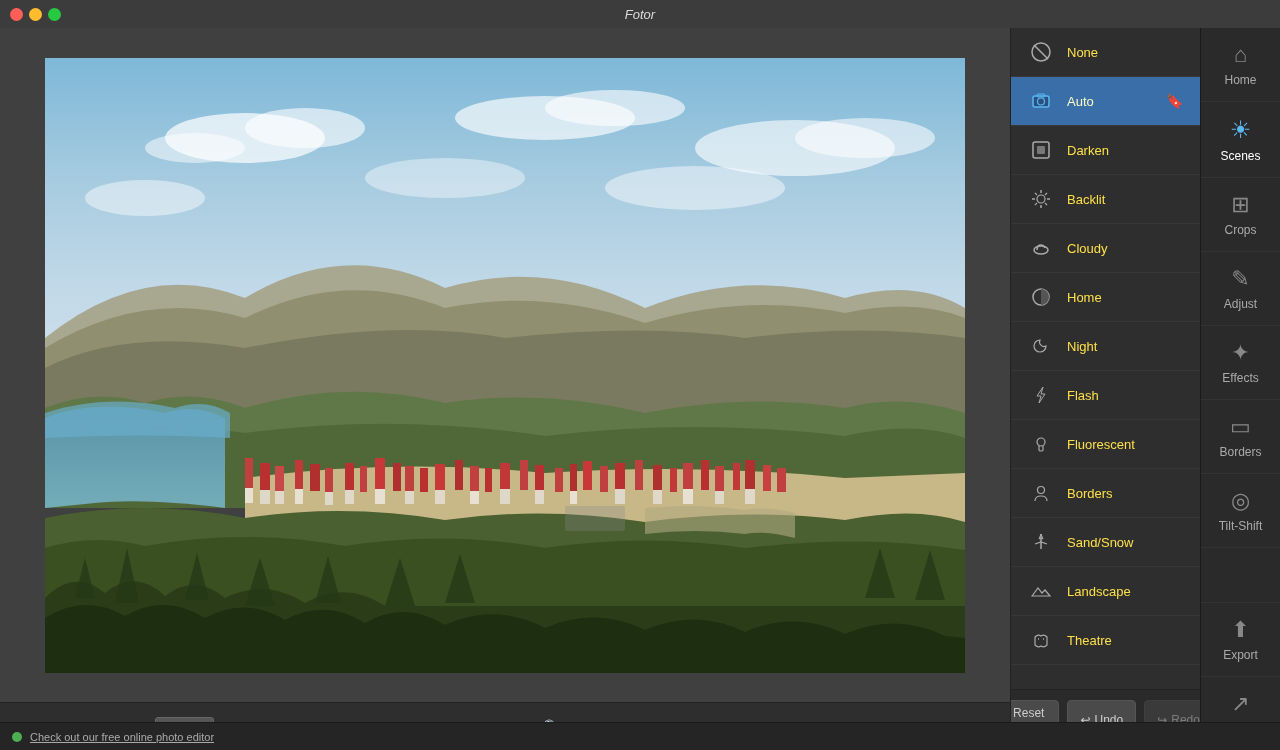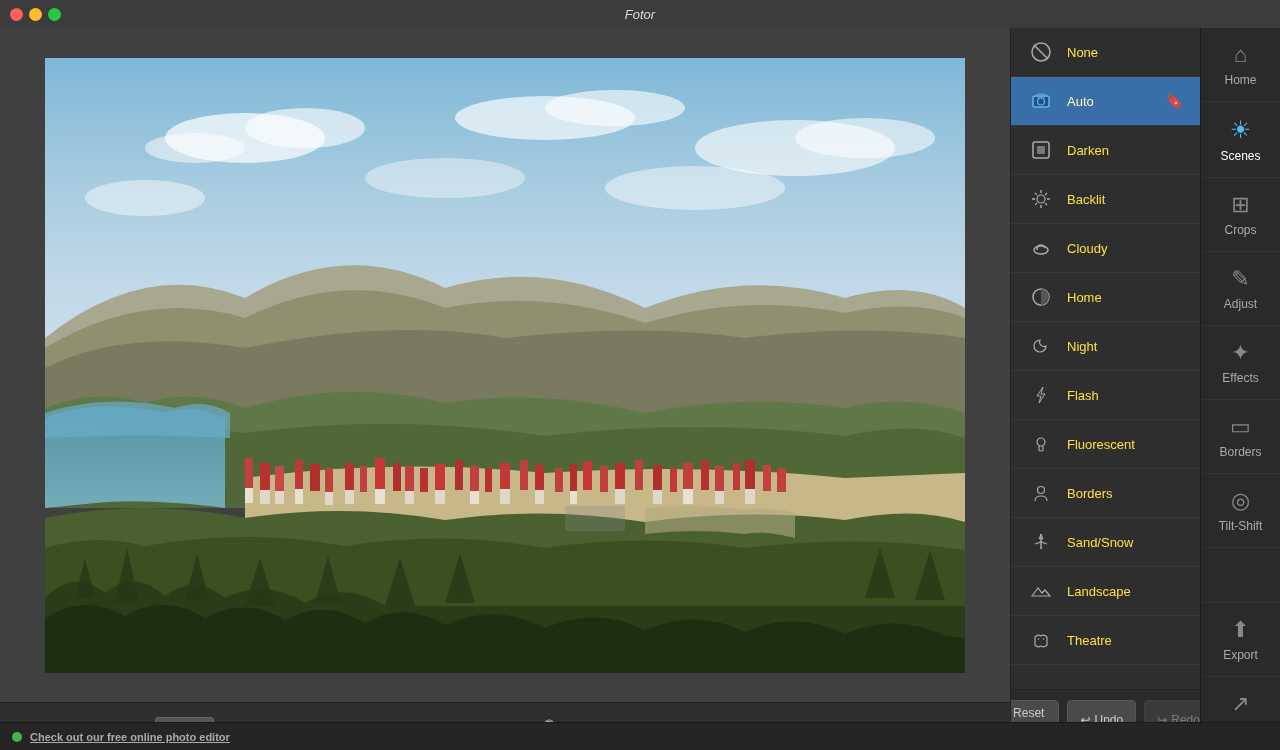--- a/index.html
+++ b/index.html
@@ -273,21 +273,20 @@
       align-items: center;
       padding: 0 12px;
       font-size: 11px;
       color: #aaa;
       gap: 8px;
       position: absolute;
       bottom: 0;
       left: 0;
       width: 100%;
       border-top: 1px solid #1a1a1a;
-      font-weight: bold;
     }
     .status-dot {
       width: 10px;
       height: 10px;
       background: #4CAF50;
       border-radius: 50%;
     }
     .status-link {
       color: #aaa;
       text-decoration: underline;

